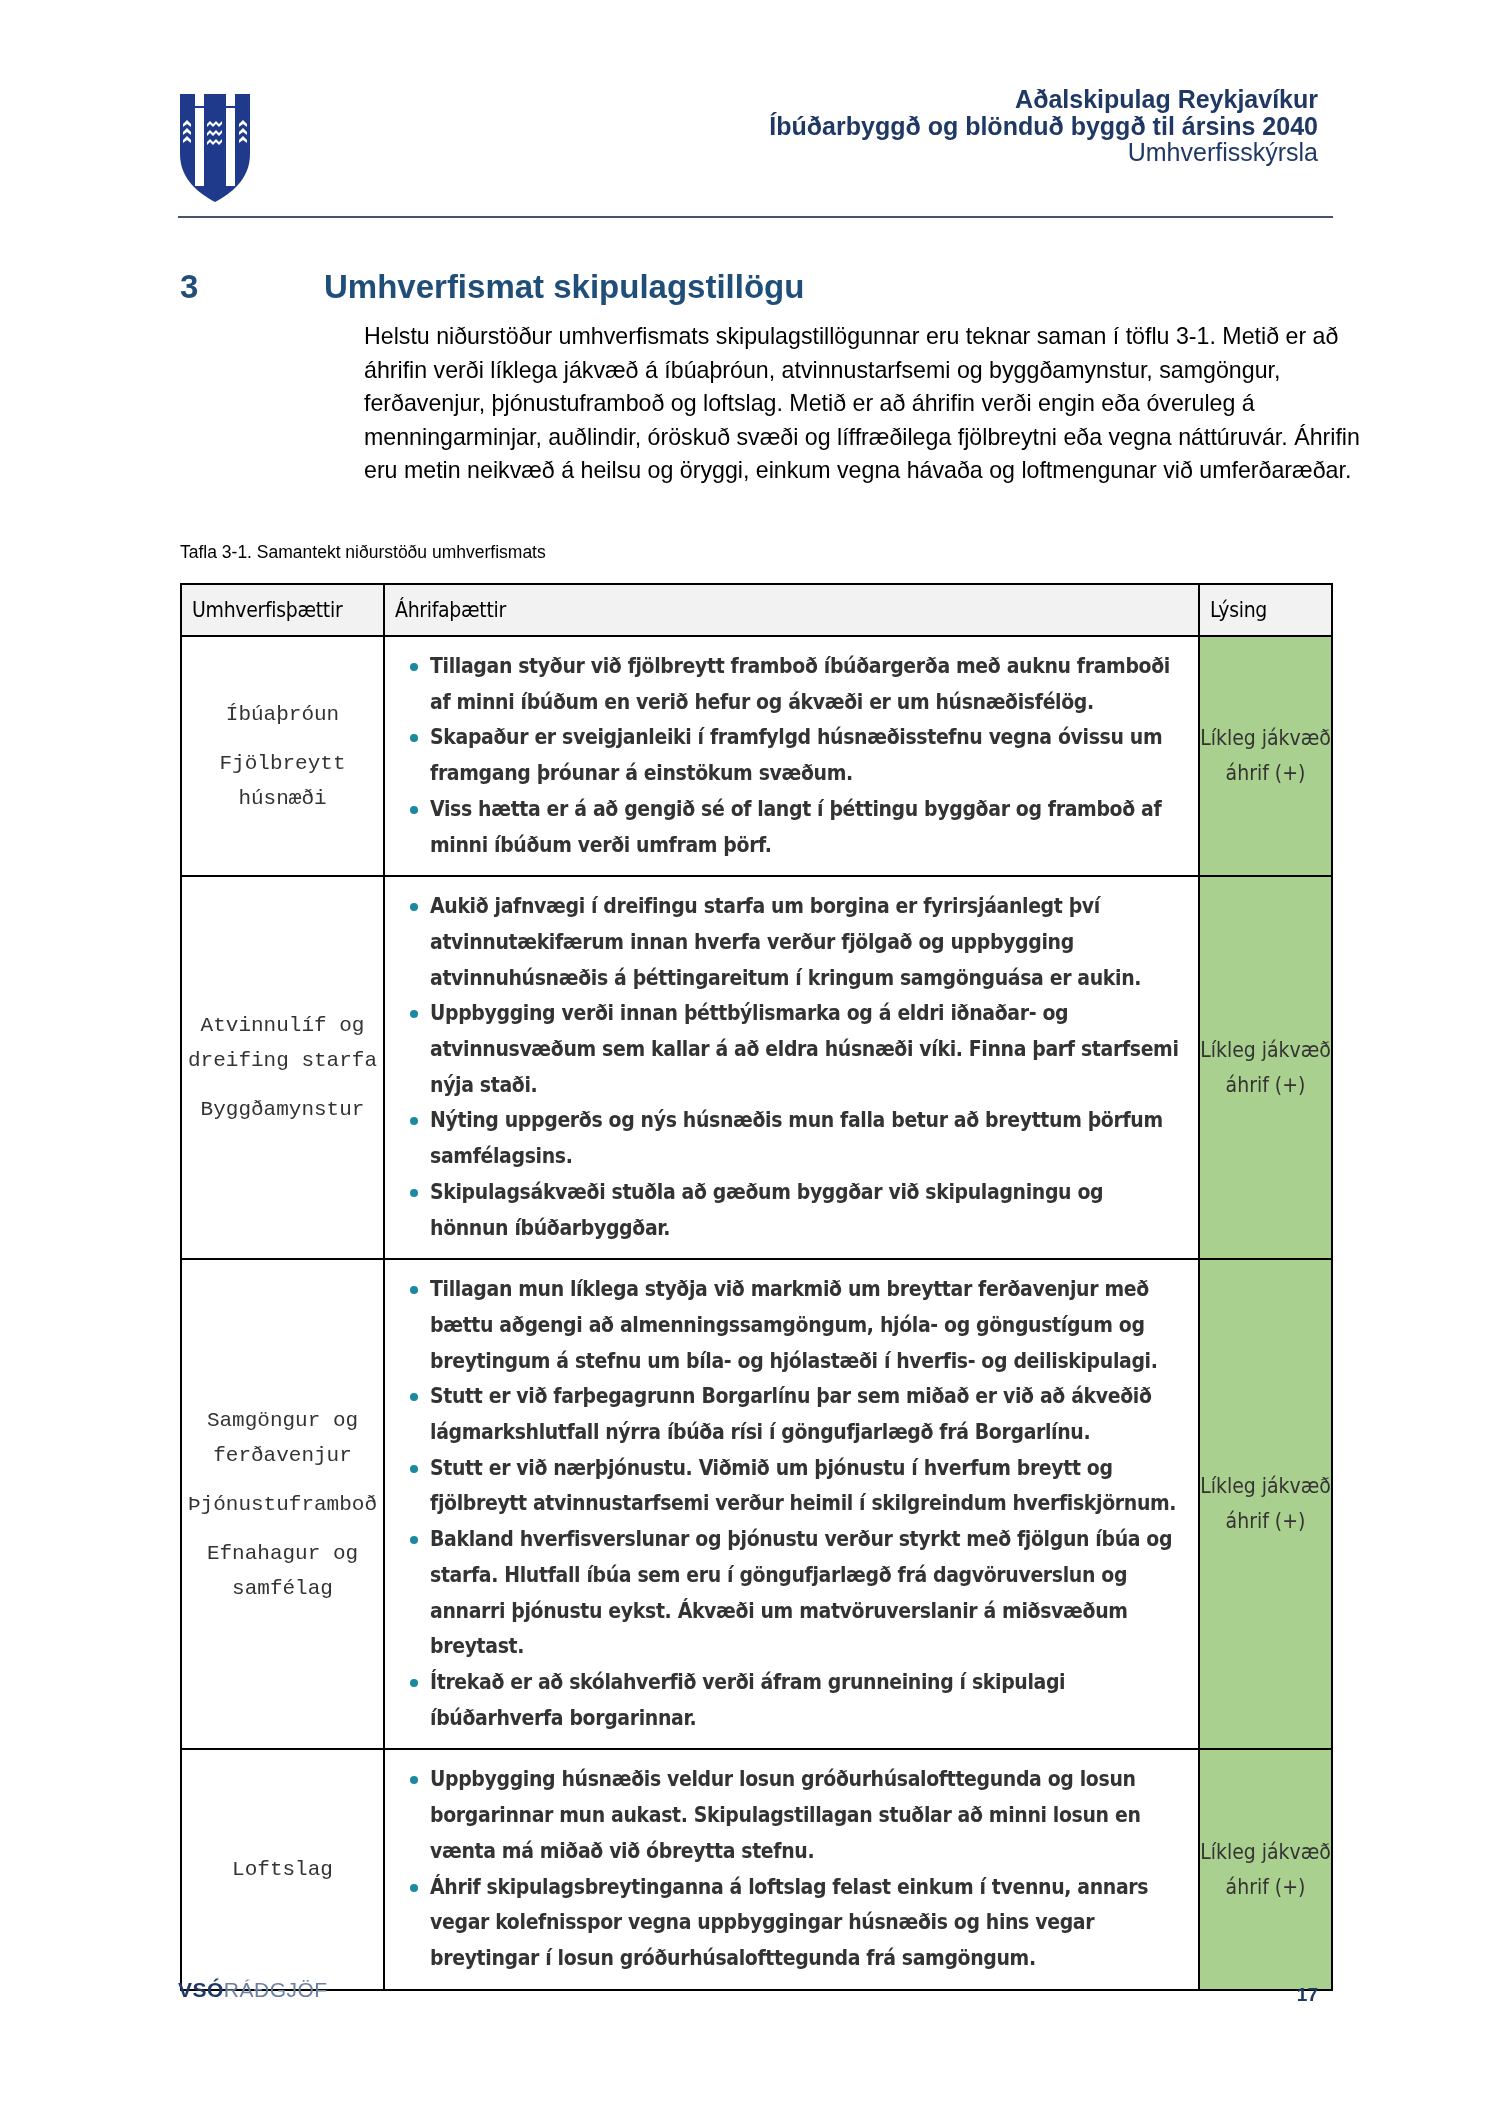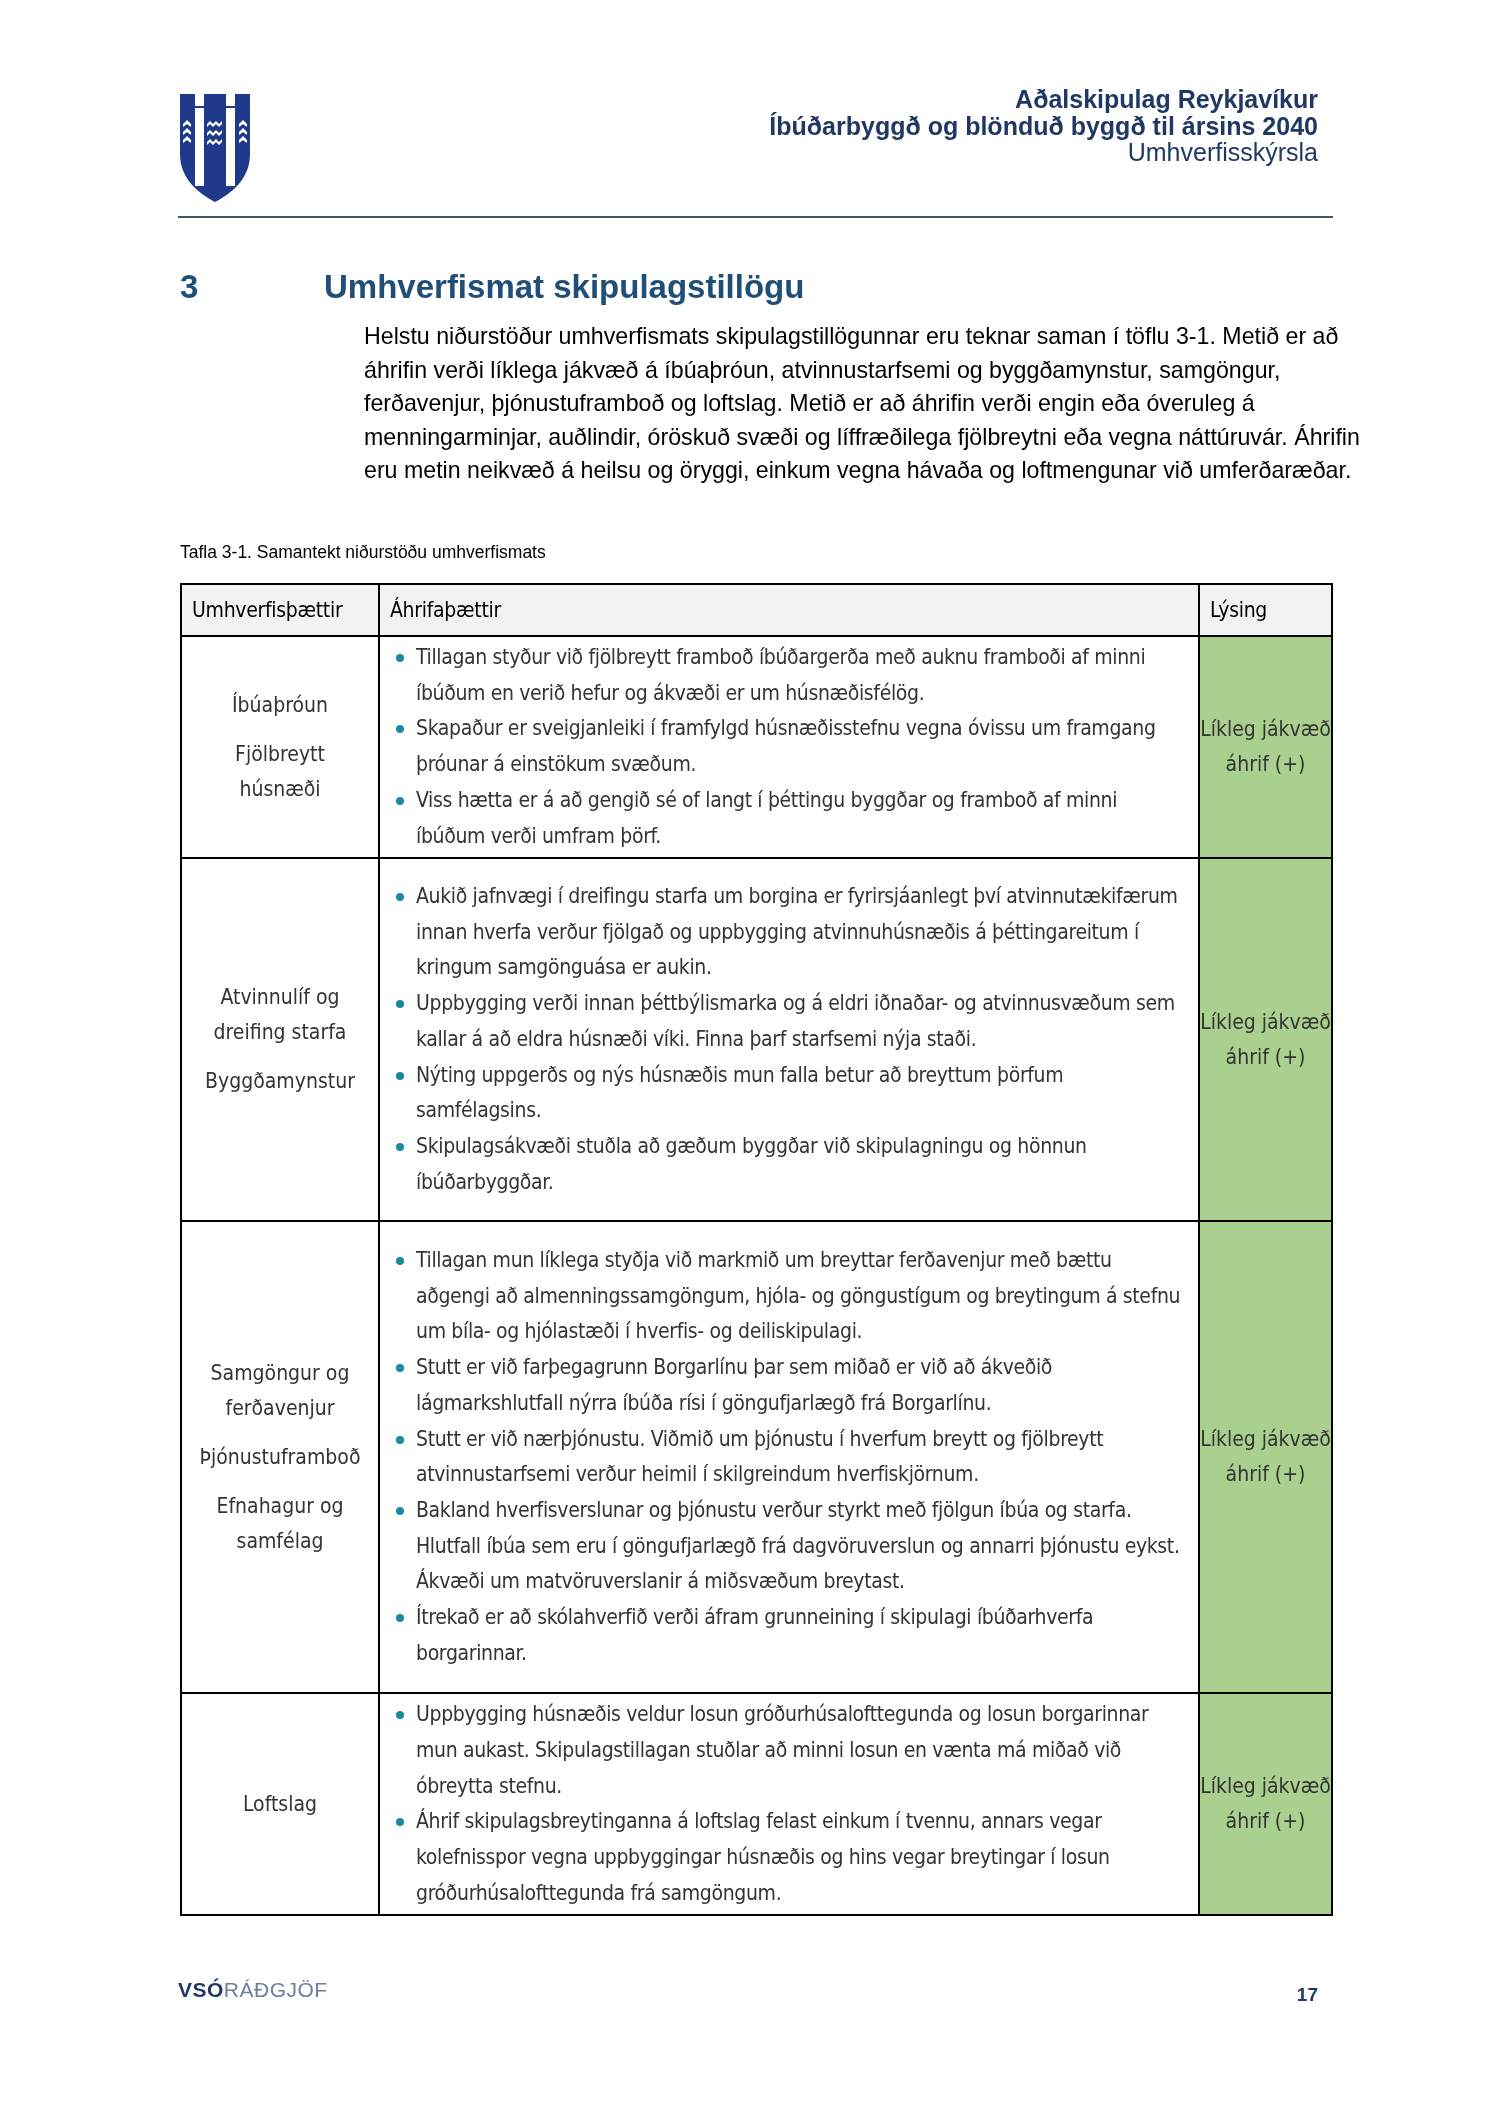--- a/index.html
+++ b/index.html
@@ -10,24 +10,24 @@
   .hdr .b { font-weight:bold; }
   .hdr-rule { position:absolute; left:178px; top:216px; width:1155px; height:2px; background:#44546a; }
   .h-num { position:absolute; left:180px; top:268px; font-size:33px; font-weight:bold; color:#1f4e79; }
   .h-title { position:absolute; left:324px; top:268px; font-size:33px; font-weight:bold; color:#1f4e79; }
   .para { position:absolute; left:324px; top:320px; width:1010px; font-size:23.2px; line-height:33.6px; color:#000;margin-left:40px; }
   .caption { position:absolute; left:180px; top:542px; font-size:17.5px; color:#000; }
   table.t { position:absolute; left:180px; top:583px; width:1153px; border-collapse:collapse; font-family:"DejaVu Sans Condensed","Liberation Sans Narrow","Liberation Sans", sans-serif; }
   table.t td, table.t th { border:2px solid #000; vertical-align:middle; font-size:21px; padding:0; }
   table.t th { background:#f2f2f2; font-weight:normal; text-align:left; height:50px; padding-left:10px; letter-spacing:-0.3px; }
   .c1 { width:196px; text-align:center; color:#333; line-height:35px; }
-  .c1 p { margin:14px 16px; }
+  .c1 p { margin:14px 6px;font-family:Liberation Mono, monospace; }
   .c3 { width:131px; background:#a9d08e; text-align:center; color:#333; line-height:35px; }
   .c2 { padding:3px 8px 3px 14px !important; color:#333; }
-  .c2 ul { margin:0; padding:0; list-style:none; }
+  .c2 ul { margin:9px; padding:0; list-style:none;font-weight:bold; }
   .c2 li { position:relative; padding-left:22px; line-height:35.7px; letter-spacing:-0.35px; }
   .c2 li .dot { position:absolute; left:2px; top:14px; width:8px; height:8px; border-radius:50%; background:#1b8aa0; }
   .footer-logo { position:absolute; left:178px; top:1978px; font-size:21px; color:#1f3864; letter-spacing:0.5px; }
   .footer-logo .vso { font-weight:bold; color:#1f3864; }
   .footer-logo .rad { color:#6b7fa0; font-weight:normal; }
   .page-num { position:absolute; right:182px; top:1984px; font-size:19px; font-weight:bold; color:#1f3864; }
 </style>
 </head>
 <body>
 

